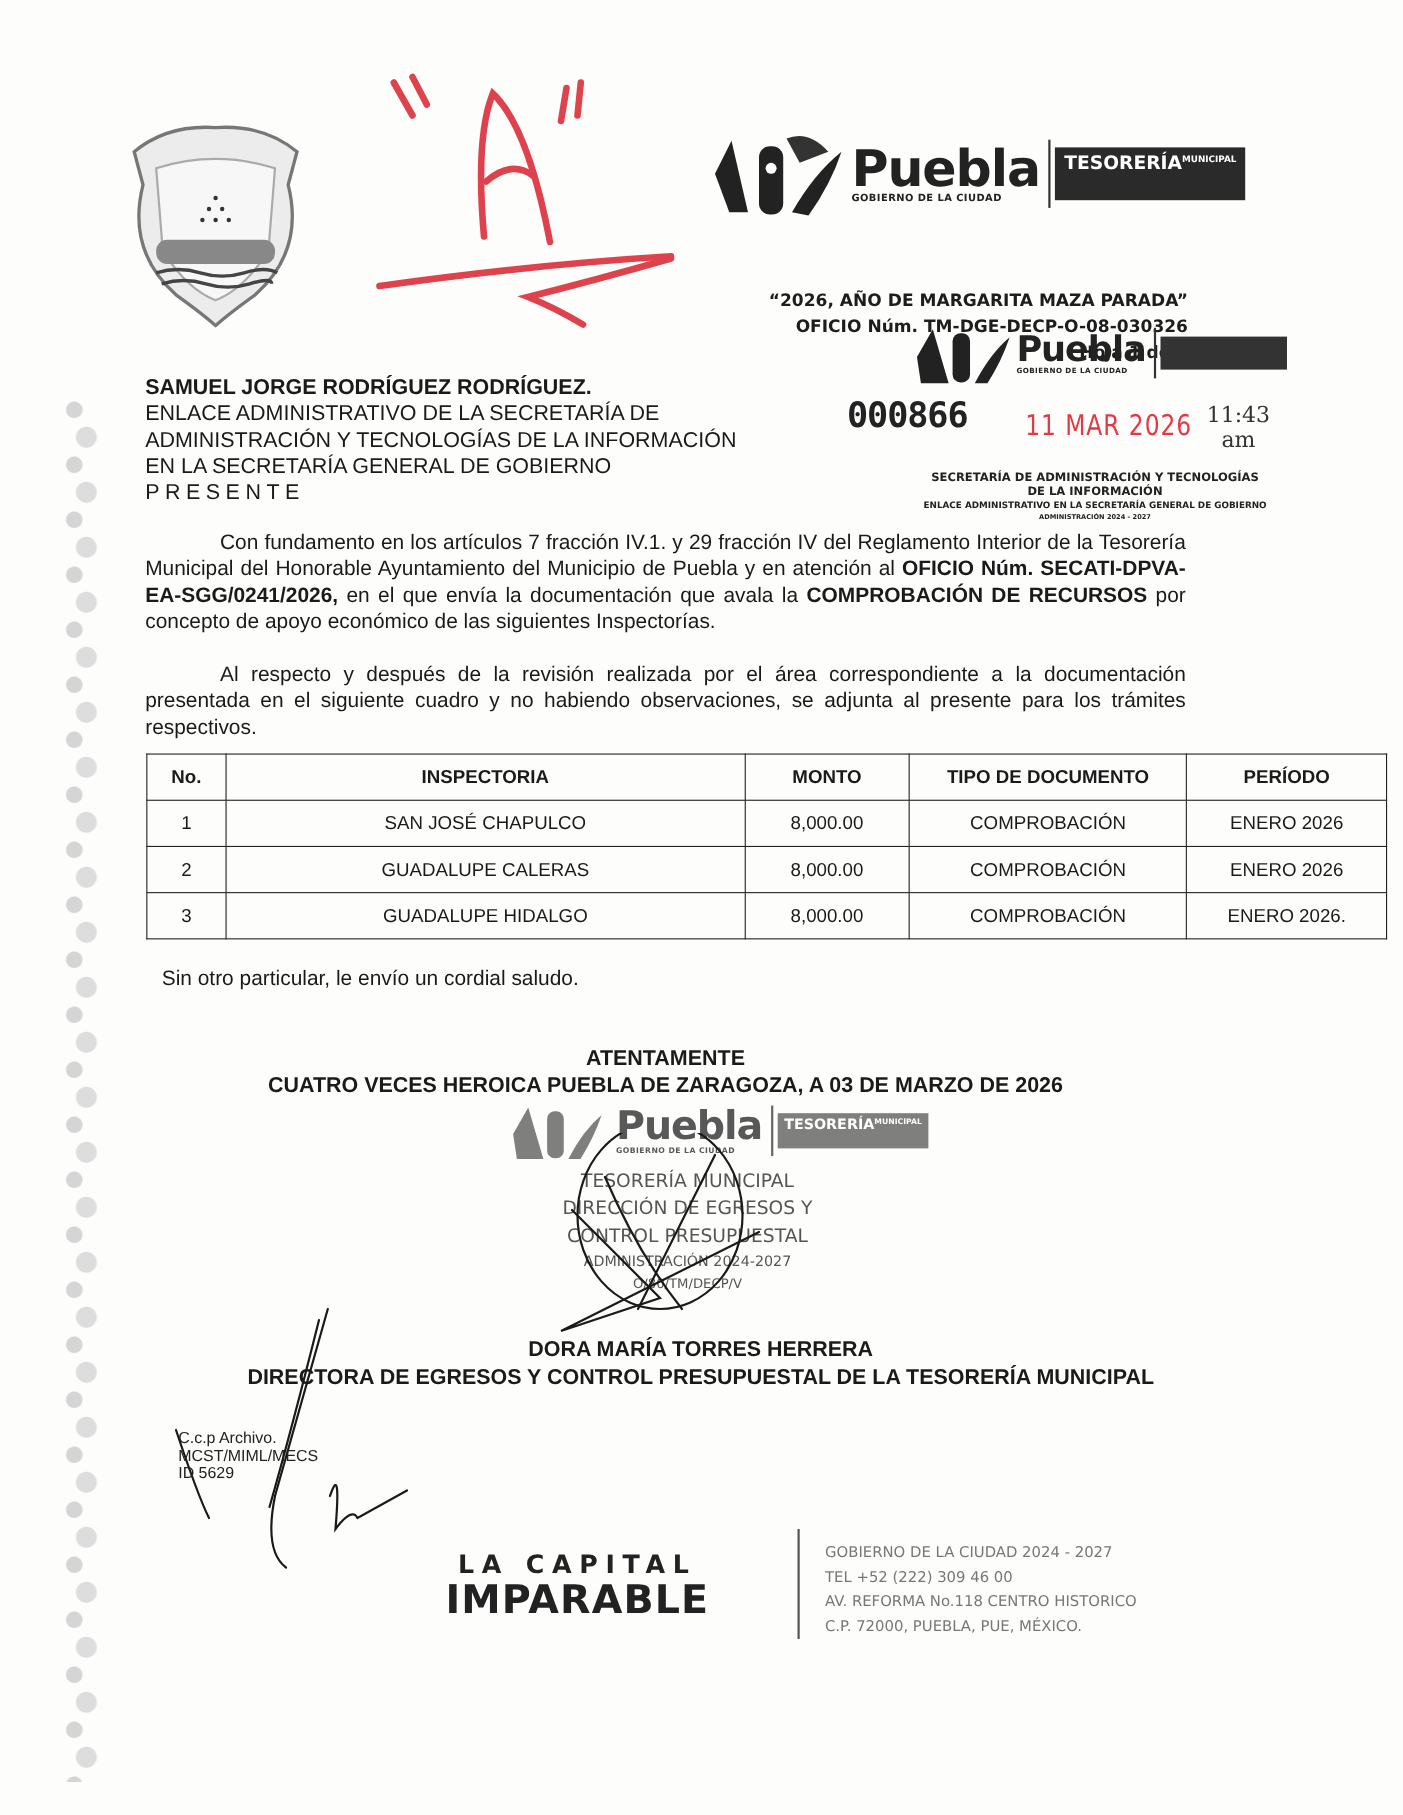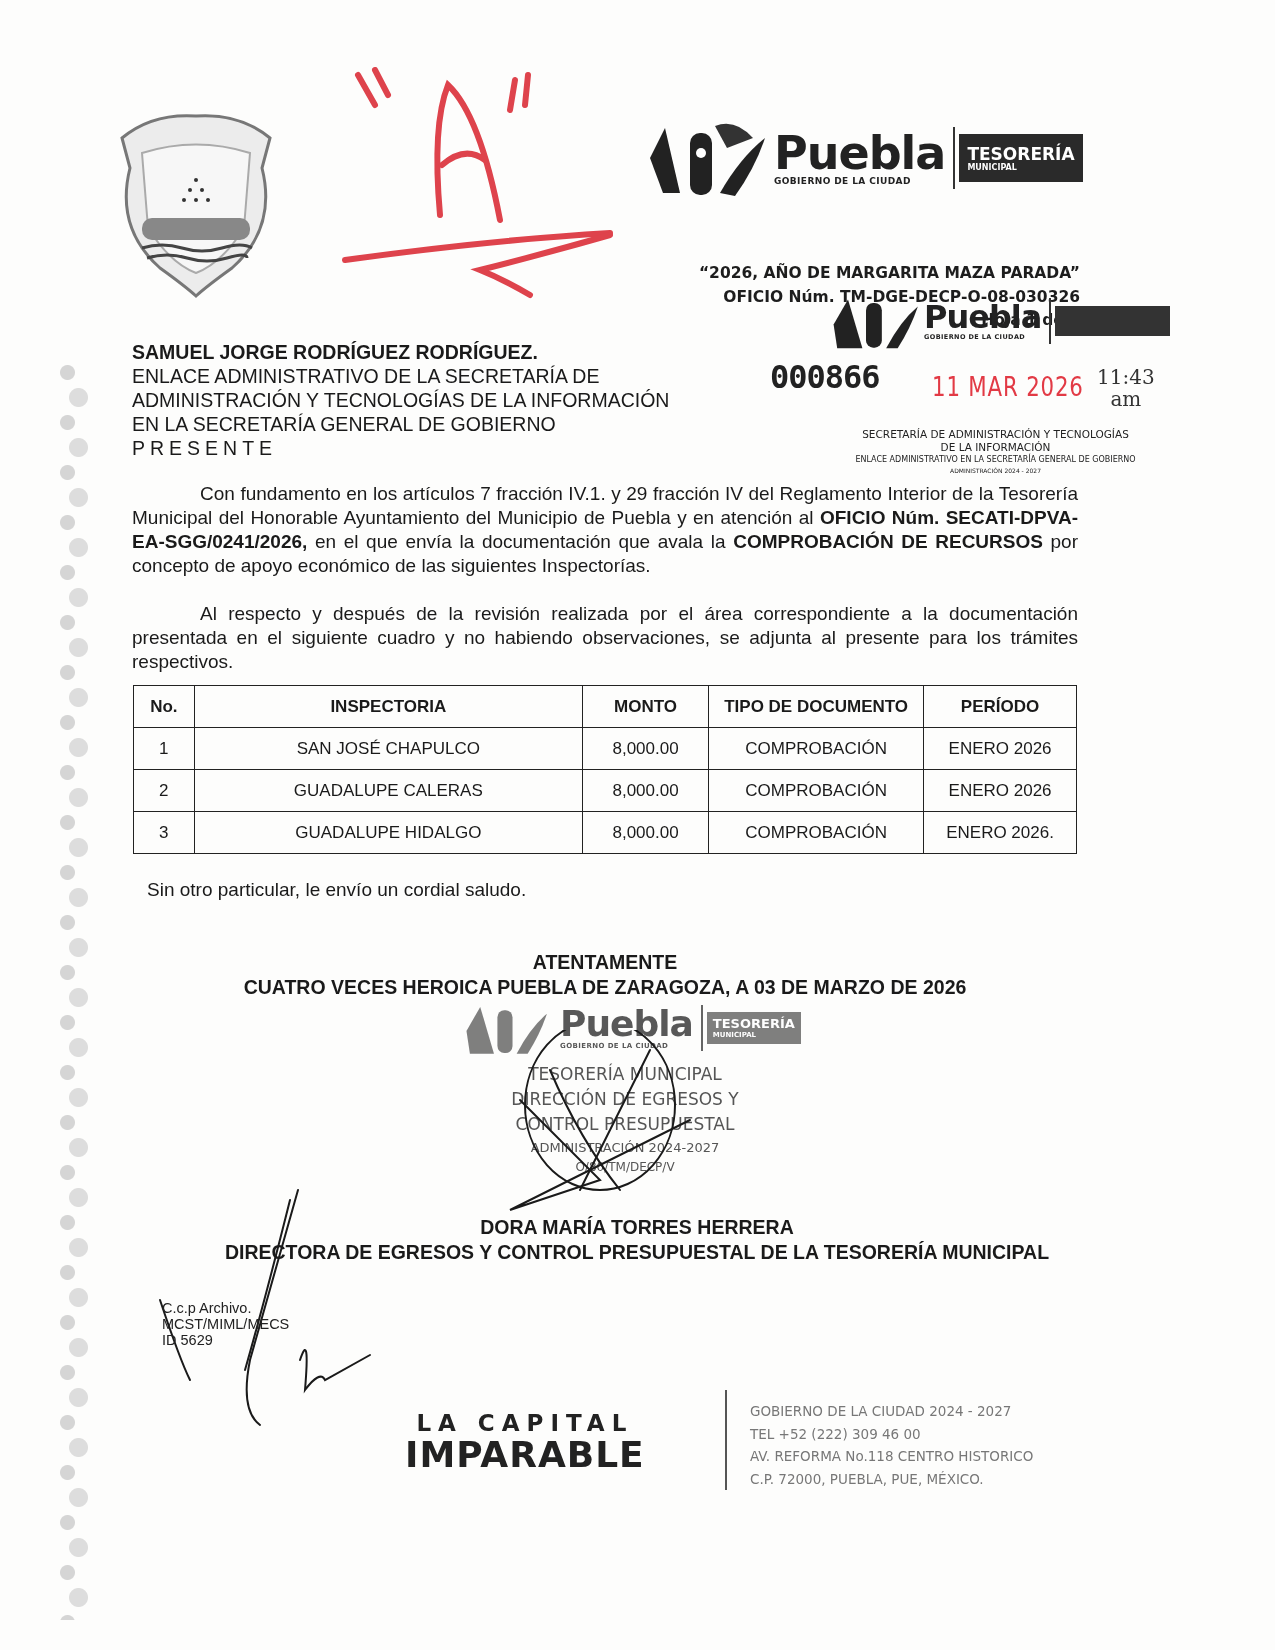--- a/index.html
+++ b/index.html
@@ -23,54 +23,54 @@
   
   .red-mark { left: 340px; top: 55px; width: 300px; height: 250px; }
 
   
   .logo { left: 645px; top: 118px; display: flex; align-items: center; }
   .logo-icons { width: 125px; height: 80px; }
   .logo-word { display: flex; flex-direction: column; margin-left: 4px; }
   .logo-word .puebla { font-family: "DejaVu Sans", sans-serif; font-weight: bold; font-size: 46px; line-height: 46px; color: #222; letter-spacing: -1px; }
   .logo-word .gob { font-family: "DejaVu Sans", sans-serif; font-weight: bold; font-size: 9px; color: #222; letter-spacing: .4px; }
   .logo-sep { width: 2px; height: 62px; background: #333; margin: 0 4px 0 8px; }
-  .logo-box { background: #2a2a2a; color: #fff; padding: 6px 8px; height: 36px; display: flex; flex-direction: column; justify-content: center; }
+  .logo-box { background: #2a2a2a; color: #fff; padding: 6px 8px; height: 36px; display: flex; flex-direction: row; justify-content: center; }
   .logo-box .t1 { font-family: "DejaVu Sans", sans-serif; font-weight: bold; font-size: 17px; line-height: 18px; }
   .logo-box .t2 { font-family: "DejaVu Sans", sans-serif; font-size: 8px; font-weight: bold; }
 
   .hdr-lines { right: 195px; top: 230px; text-align: right; font-family: "DejaVu Sans", sans-serif; font-weight: bold; font-size: 15.5px; line-height: 23.5px; color: #1d1d1d; margin-top: 32px; }
 
   
   .stamp-logo { left: 830px; top: 292px; display: flex; align-items: center; }
   .stamp-logo .logo-icons { width: 90px; height: 58px; }
   .stamp-logo .puebla { font-size: 32px; line-height: 32px; }
   .stamp-logo .gob { font-size: 6.5px; }
   .stamp-logo .logo-sep { height: 46px; }
   .stamp-box { background: #333; width: 115px; height: 30px; color: #bbb; font-size: 5px; padding: 2px 4px; box-sizing: border-box; }
   .folio { left: 770px; top: 358px; font-family: "DejaVu Sans Mono", monospace; font-weight: bold; font-size: 32px; color: #222; letter-spacing: -1px; }
   .stamp-date { left: 932px; top: 372px; font-family: "DejaVu Sans", sans-serif; font-size: 26px; color: #e23a45; transform: scaleX(.82); transform-origin: left; letter-spacing: 1px; }
   .stamp-time { left: 1097px; top: 366px; font-family: "DejaVu Serif", serif; font-size: 20px; color: #333; line-height: 22px; text-align: center; }
-  .stamp-dept { left: 828px; top: 428px; width: 335px; text-align: center; font-family: "DejaVu Sans", sans-serif; font-weight: normal; font-size: 10.5px; line-height: 13px; color: #222; }
+  .stamp-dept { left: 828px; top: 428px; width: 335px; text-align: center; font-family: "DejaVu Sans", sans-serif; font-weight: bold; font-size: 10.5px; line-height: 13px; color: #222; }
   .stamp-dept .small { font-size: 8px; line-height: 12px; }
   .stamp-dept .tiny { font-size: 6px; line-height: 10px; }
 
   
   .addr { left: 132px; top: 340px; font-size: 19.5px; line-height: 24px; color: #1a1a1a; }
   .addr .name { font-weight: bold; }
   .addr .presente { letter-spacing: 5px; }
 
   
   .para { left: 132px; width: 946px; font-size: 19px; line-height: 24px; text-align: justify; color: #1a1a1a; }
   .para .indent { display: inline-block; width: 68px; }
   .p1 { top: 482px; }
   .p2 { top: 602px; }
   b { font-weight: bold; }
 
   
-  .tbl { left: 133px; top: 685px; width: 944px; border-collapse: collapse; font-size: 17px; }
+  .tbl { left: 133px; top: 685px; width: 1128px; border-collapse: collapse; font-size: 17px; }
   .tbl th, .tbl td { border: 1.6px solid #222; text-align: center; height: 41px; padding: 0 4px; color: #1a1a1a; }
   .tbl th { font-weight: bold; font-size: 17px; }
   .c1 { width: 54px; } .c2 { width: 404px; } .c3 { width: 122px; } .c4 { width: 212px; } .c5 { width: 150px; }
 
   .closing { left: 147px; top: 879px; font-size: 19px; }
   .aten { left: 132px; top: 950px; width: 946px; text-align: center; font-weight: bold; font-size: 19.5px; line-height: 25px; }
 
   
   .sig-logo { left: 456px; top: 1000px; display: flex; align-items: center; opacity: .75; }
   .sig-logo .logo-icons { width: 100px; height: 55px; }

